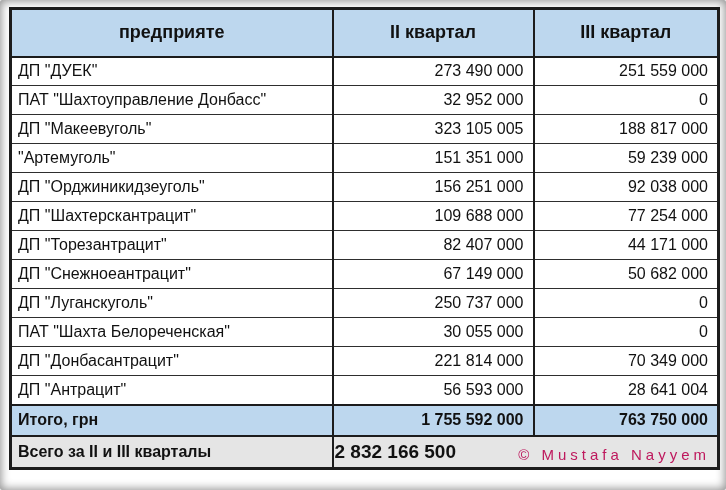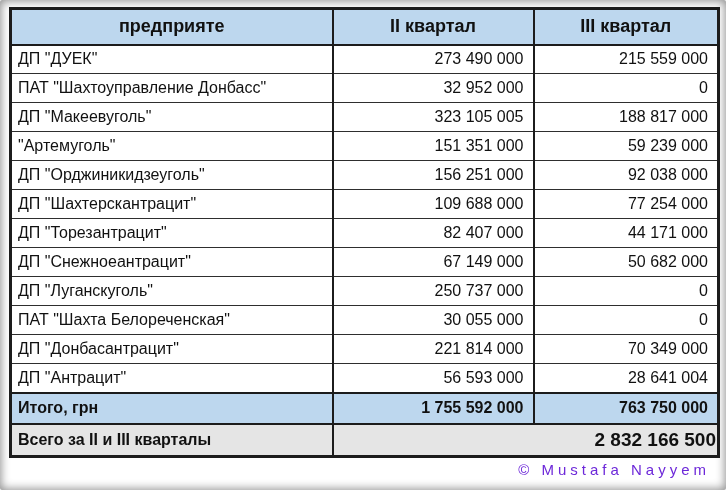--- a/index.html
+++ b/index.html
@@ -27,21 +27,21 @@
     color: #111111;
   }
   col.c-name { width: 322px; }
   col.c-q2   { width: 201px; }
   col.c-q3   { width: 185px; }
 
   td, th { border: 1px solid #2e2e2e; overflow: hidden; white-space: nowrap; }
   td + td, th + th { border-left: 2px solid #1c1c1c; }
 
   thead th {
-    height: 36px;
+    height: 48px;
     background: #bdd7ee;
     font-weight: bold;
     font-size: 18px;
     text-align: center;
     border-bottom: 2px solid #1c1c1c;
   }
   tbody td { height: 29px; font-size: 16px; }
   td.name  { text-align: left; padding-left: 6px; }
   td.num   { text-align: right; padding-right: 9px; }
 
@@ -52,29 +52,29 @@
     border-top: 2px solid #1c1c1c;
     border-bottom: 2px solid #1c1c1c;
     margin-top: 48px;
   }
   tr.grand-row td {
     height: 33px;
     background: #e5e5e5;
     font-weight: bold;
   }
   td.grand-value {
-    text-align: right;
+    text-align: left;
     font-size: 19px;
   }
   .watermark {
     position: absolute;
-    right: 16px; top: 461px;
+    right: 16px; top: 446px;
     font-size: 15px;
     letter-spacing: 4px;
-    color: #6d28d9;
+    color: #be185d;
   }
 </style>
 </head>
 <body>
 
 <div class="photo-frame">
   <table class="quarters">
     <colgroup>
         <col class="c-name">
         <col class="c-q2">
@@ -84,21 +84,21 @@
       <tr>
         <th>предприяте</th>
         <th>II квартал</th>
         <th>III квартал</th>
       </tr>
     </thead>
     <tbody>
       <tr>
         <td class="name">ДП "ДУЕК"</td>
         <td class="num">273 490 000</td>
-        <td class="num">215 559 000</td>
+        <td class="num">251 559 000</td>
       </tr>
       <tr>
         <td class="name">ПАТ "Шахтоуправление Донбасс"</td>
         <td class="num">32 952 000</td>
         <td class="num">0</td>
       </tr>
       <tr>
         <td class="name">ДП "Макеевуголь"</td>
         <td class="num">323 105 005</td>
         <td class="num">188 817 000</td>

